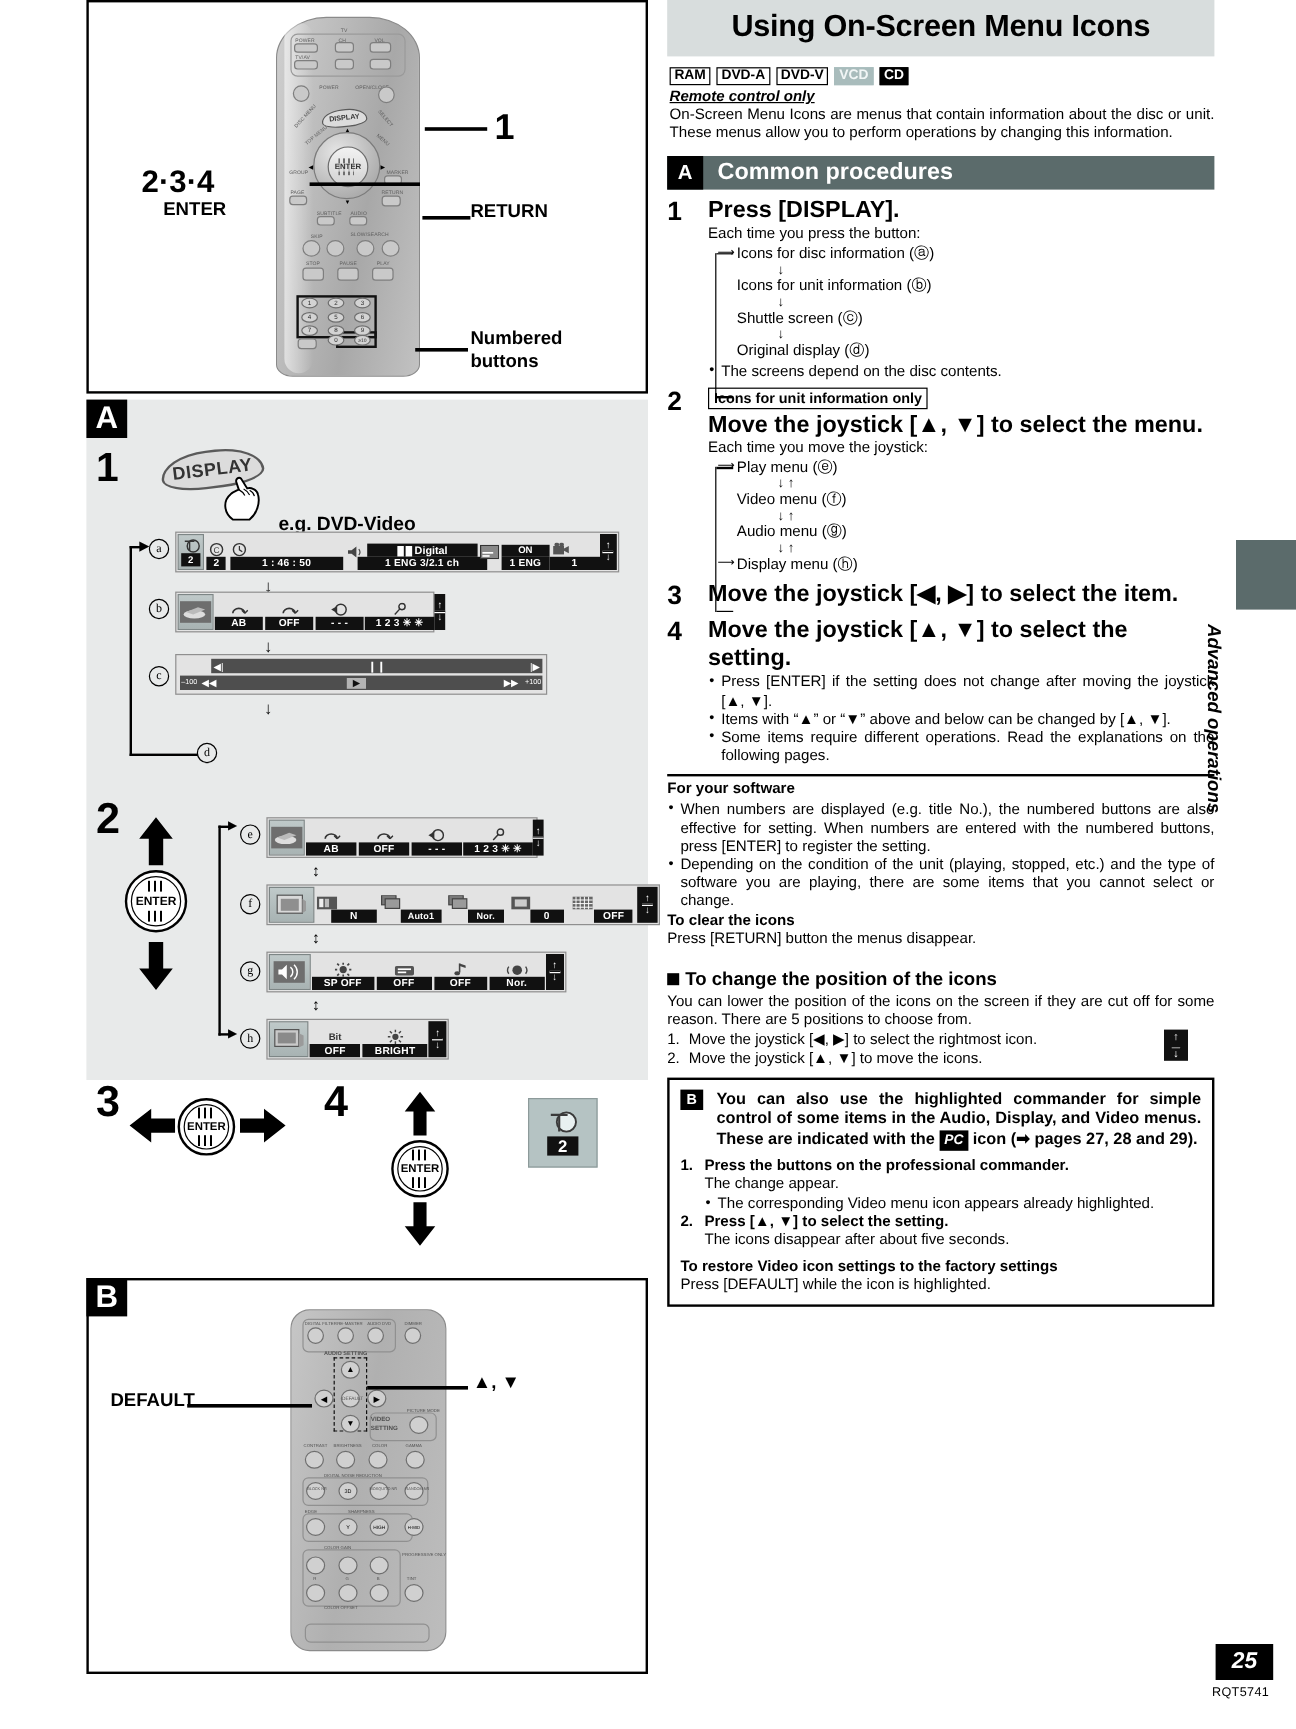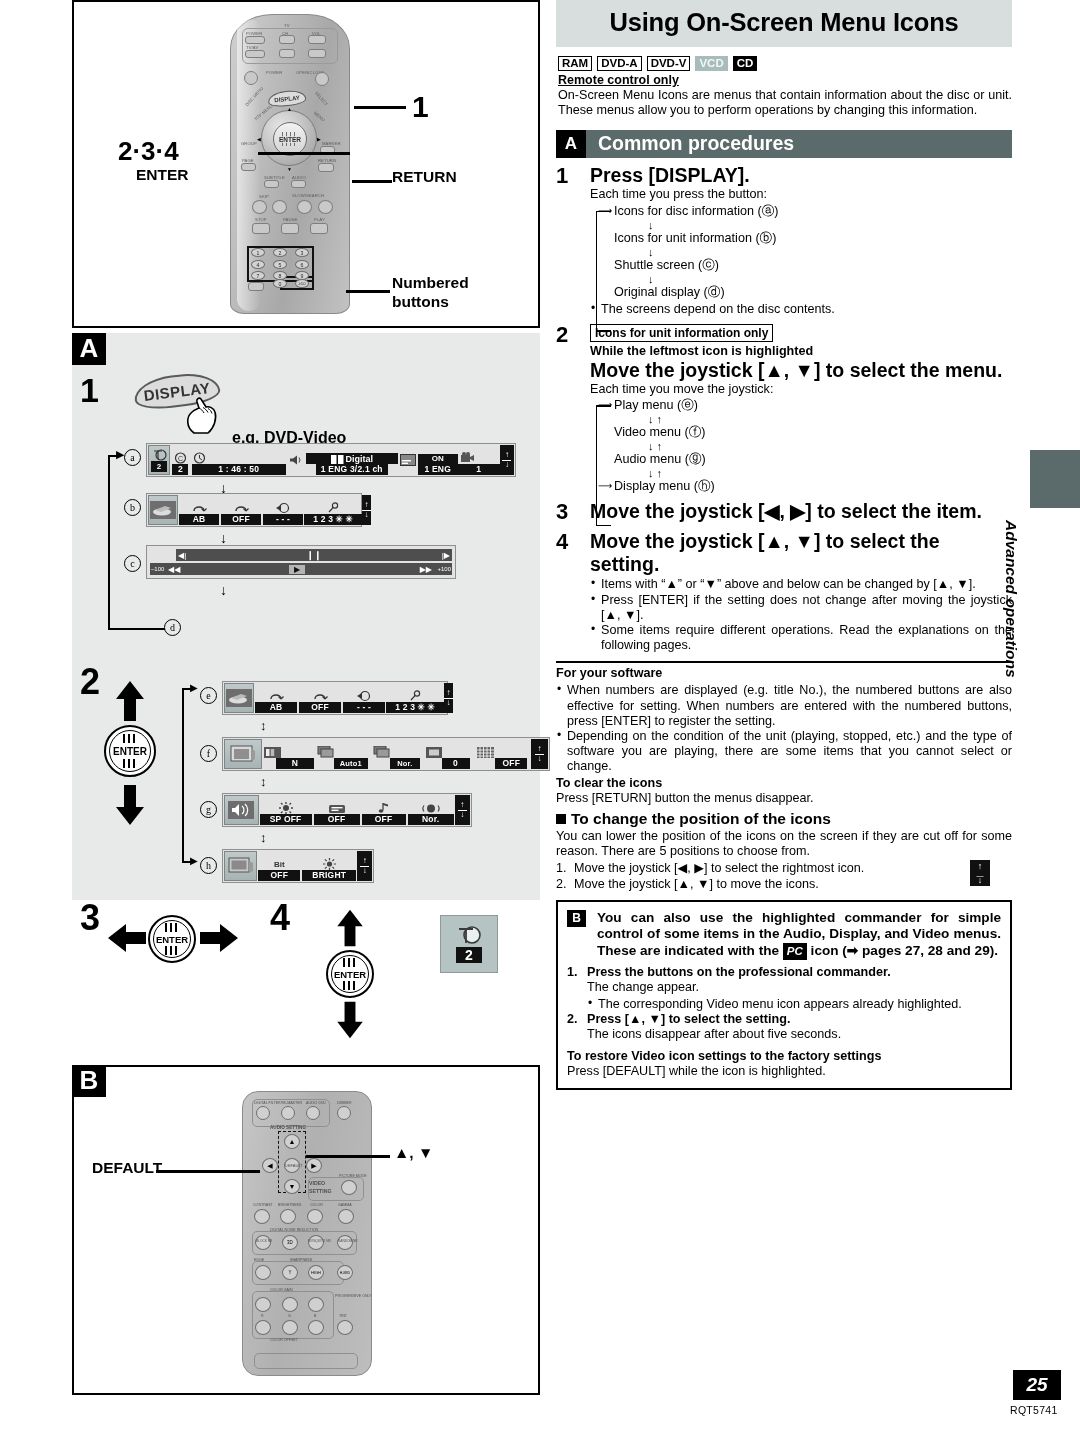--- a/index.html
+++ b/index.html
@@ -149,21 +149,21 @@
   .title-band h1 { margin:0; font-size:25.5px; font-weight:bold; letter-spacing:-0.2px; }
 
   .disc-row { display:flex; gap:5px; align-items:center; margin:9px 0 2px 2px; }
   .disc {
     border:1.6px solid #000; font-weight:bold; font-size:11.5px; line-height:13px;
     padding:0 3px; background:#fff;
   }
   .disc.vcd { background:#a9bcbc; border-color:#a9bcbc; color:#f2f6f6; }
   .disc.cd  { background:#000; color:#fff; border-color:#000; }
 
-  .u-bold { font-weight:bold; font-size:12.5px; text-decoration:underline; margin:2px 0 1px 2px;}
+  .u-bold { font-weight:bold; font-size:12.5px; text-decoration:underline; margin:2px 0 1px 2px;font-style:italic;}
   .body-p { font-size:12.6px; line-height:15.4px; text-align:justify; margin:0 0 0 2px; }
 
   .sec-band {
     background:#5b6b6b; color:#fff; display:flex; align-items:center;
     margin-top:11px; height:28px;
   }
   .sec-band .lt { background:#000; color:#fff; font-weight:bold; font-size:17px;
     width:30px; height:28px; display:flex; align-items:center; justify-content:center; }
   .sec-band .tt { font-weight:bold; font-size:19.5px; padding-left:12px; }
 
@@ -192,21 +192,21 @@
   .flowwrap .hook:after{ bottom:0; }
 
   ul.bul { margin:2px 0 0 0; padding:0; list-style:none; }
   ul.bul li { font-size:12.6px; line-height:15.2px; padding-left:11px;
               position:relative; text-align:justify; }
   ul.bul li:before { content:"\2022"; position:absolute; left:1px; top:-1px; font-size:12px;}
 
   .rule { border-top:2.6px solid #000; margin:8px 0 3px 0; }
 
   .refbox { margin-top:2px; }
-  .sq-head { font-weight:bold; font-size:15.5px; margin:4px 0 1px 0; }
+  .sq-head { font-weight:bold; font-size:15.5px; margin:18px 0 1px 0; }
   .sq-head .sq { display:inline-block; width:10px; height:10px; background:#000; margin-right:5px;}
 
   .num-list { font-size:12.6px; line-height:16px; }
   .num-list .row { display:flex; }
   .num-list .row .ix { width:18px; flex:none; }
 
   .posicon {
     display:inline-block; background:#111; color:#fff; width:20px; height:26px;
     vertical-align:middle; margin-left:6px; position:relative;
   }
@@ -403,21 +403,21 @@
             </svg>
         </div>
         <div class="osd-cell" style="width:92px;">
           <div style="display:flex; align-items:center; gap:2px; background:#111; width:92px; justify-content:center; padding-top:1px;">
             <svg width="13" height="9" viewBox="0 0 13 9">
                 <rect x="0" y="0" width="5.5" height="9" fill="#fff"></rect>
                 <rect x="7" y="0" width="5.5" height="9" fill="#fff"></rect>
               </svg>
             <span style="color:#fff; font-weight:bold; font-size:9px;">Digital</span>
           </div>
-          <span class="osd-val" style="width:72px;">1 ENG  3/2.1 ch</span>
+          <span class="osd-val" style="width:108px;">1 ENG  3/2.1 ch</span>
         </div>
         <div class="osd-cell" style="width:20px; justify-content:center;">
           <svg width="16" height="12" viewBox="0 0 16 12">
               <rect x="0.5" y="0.5" width="15" height="11" fill="#888" stroke="#333"></rect>
               <rect x="2" y="6" width="9" height="1.4" fill="#fff"></rect>
               <rect x="2" y="8.6" width="6" height="1.4" fill="#fff"></rect>
             </svg>
         </div>
         <div class="osd-cell" style="width:40px;">
           <div style="background:#111; width:40px; text-align:center; color:#fff; font-weight:bold; font-size:8px; line-height:10px;">ON</div>
@@ -870,21 +870,20 @@
         <ul class="bul">
           <li>The screens depend on the disc contents.</li>
         </ul>
       </div>
     </div>
 
     <div class="step">
       <div class="n">2</div>
       <div class="c">
         <span class="boxlabel">Icons for unit information only</span>
-        <div class="bold-sm">While the leftmost icon is highlighted</div>
         <h3>Move the joystick [▲, ▼] to select the menu.</h3>
         <div class="sub">Each time you move the joystick:</div>
         <div class="flowwrap">
           <span class="hook" style="top:7px; height:121px;"></span>
           <div class="item" style="position:relative;"><span style="position:absolute; left:6px; top:-1px; font-size:10px;">⟶</span><span>Play menu (ⓔ)</span></div>
           <div class="arrows">↓↑</div>
           <div class="item">Video menu (ⓕ)</div>
           <div class="arrows">↓↑</div>
           <div class="item">Audio menu (ⓖ)</div>
           <div class="arrows">↓↑</div>
@@ -898,22 +897,22 @@
       <div class="c">
           <h3>Move the joystick [◀, ▶] to select the item.</h3>
         </div>
     </div>
 
     <div class="step">
       <div class="n">4</div>
       <div class="c">
         <h3>Move the joystick [▲, ▼] to select the setting.</h3>
         <ul class="bul">
+          <li>Press [ENTER] if the setting does not change after moving the joystick [▲, ▼].</li>
           <li>Items with “▲” or “▼” above and below can be changed by [▲, ▼].</li>
-          <li>Press [ENTER] if the setting does not change after moving the joystick [▲, ▼].</li>
           <li>Some items require different operations. Read the explanations on the following pages.</li>
         </ul>
       </div>
     </div>
 
     <div class="rule"></div>
 
     <div class="refbox">
       <div class="bold-sm">For your software</div>
       <ul class="bul">

